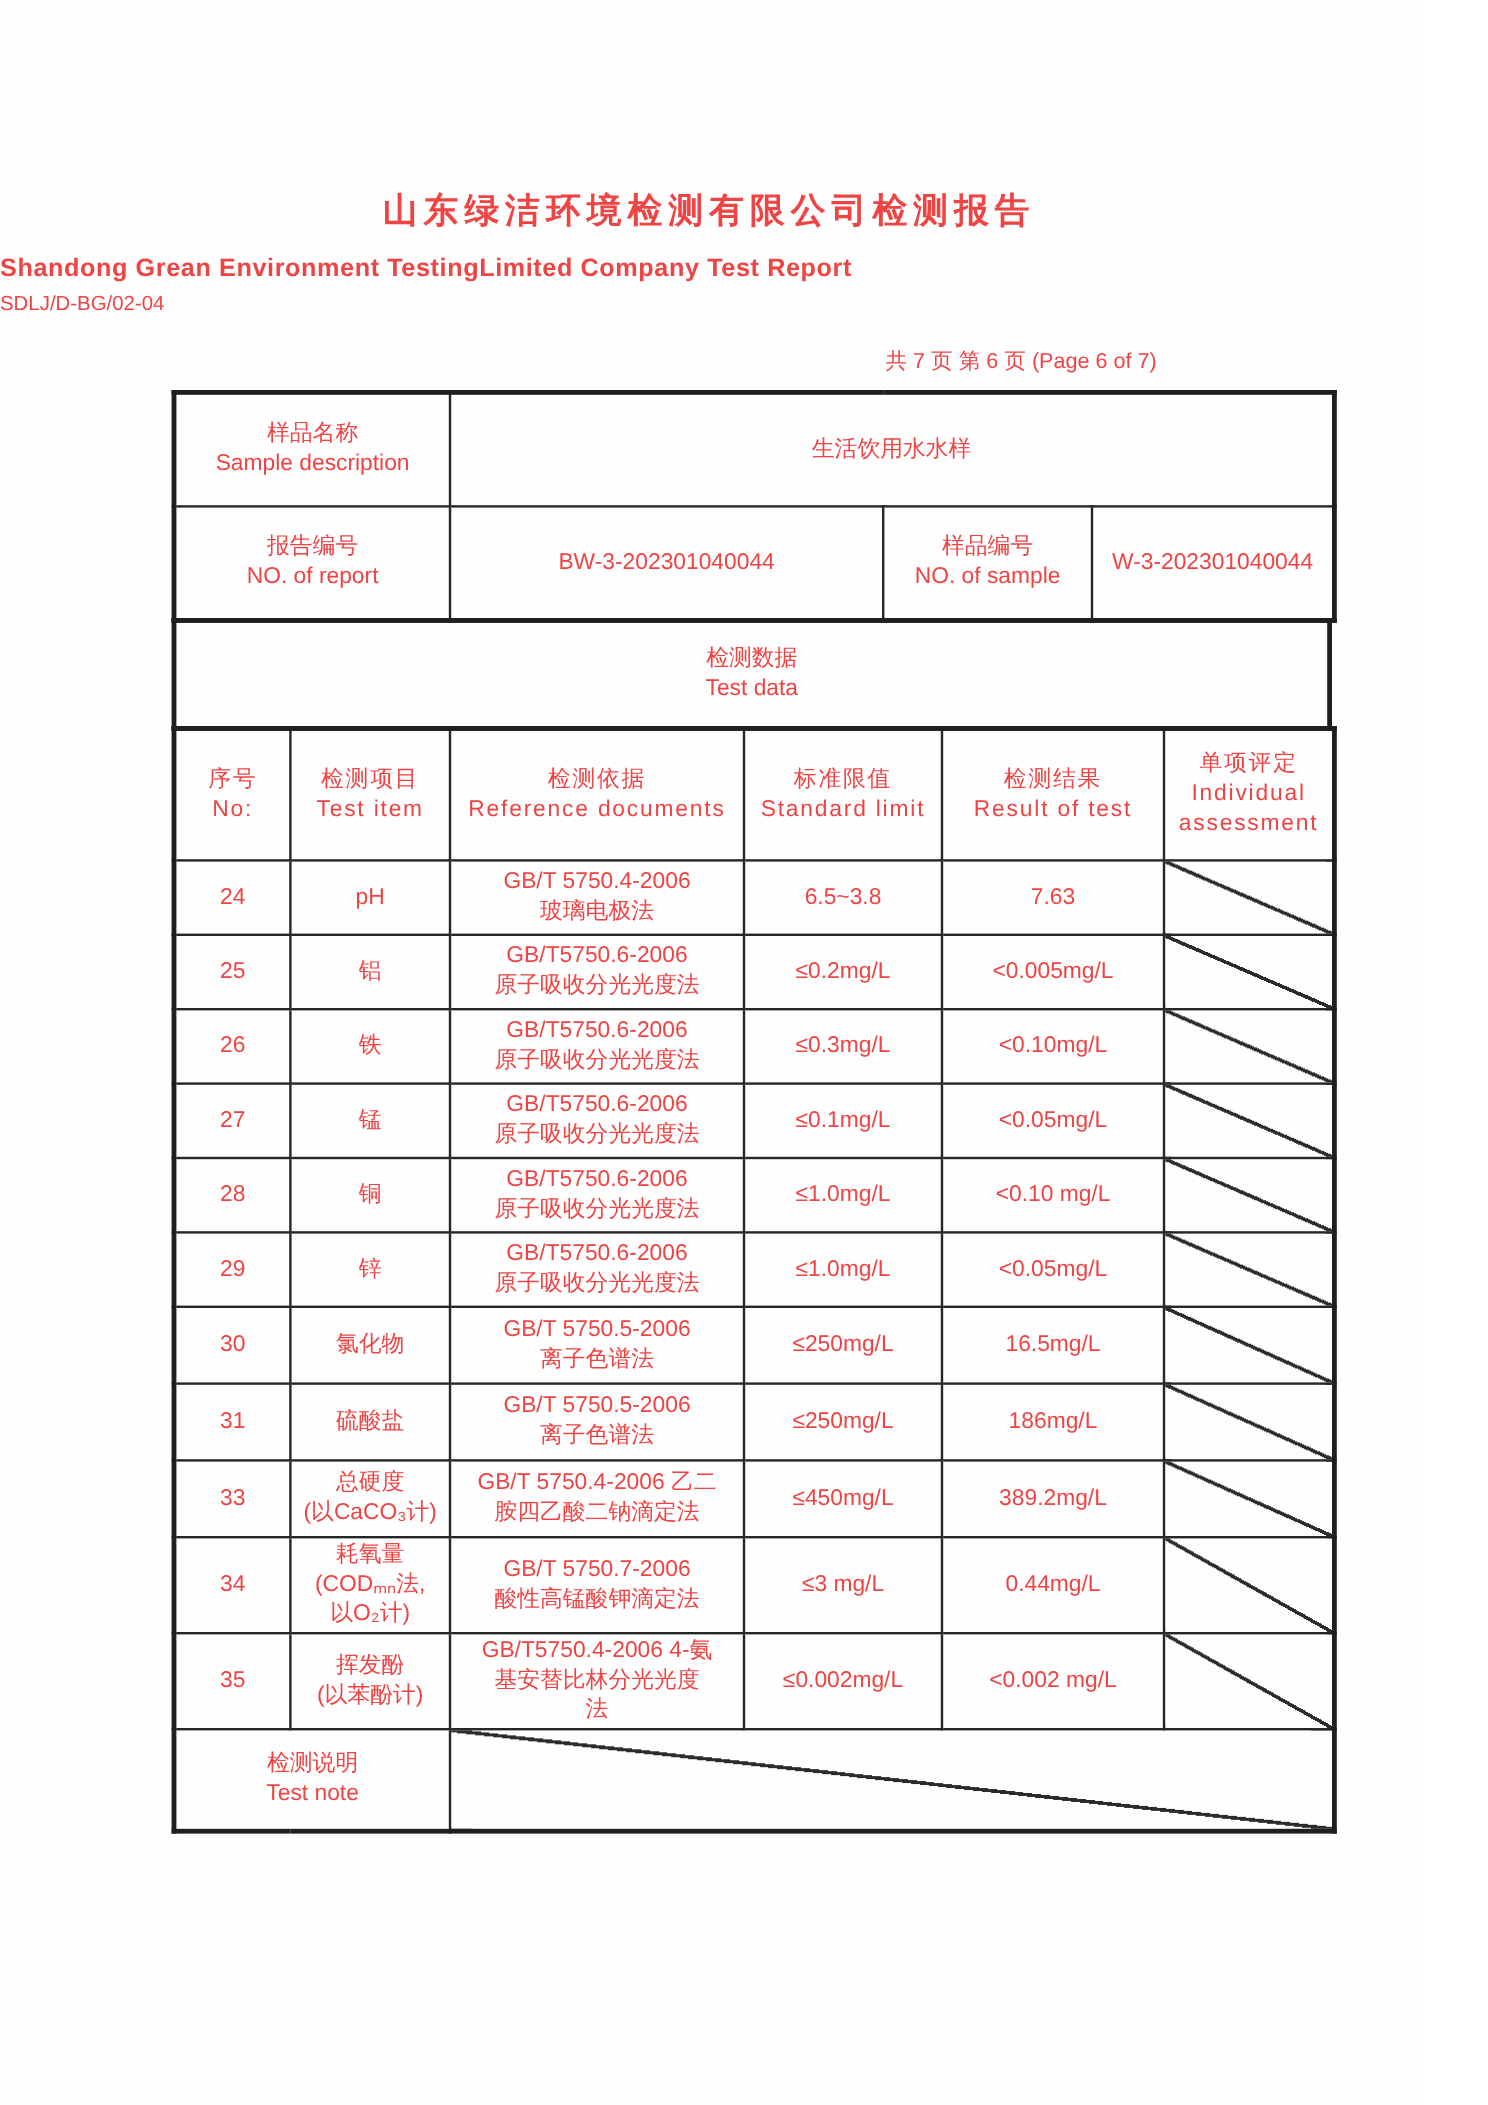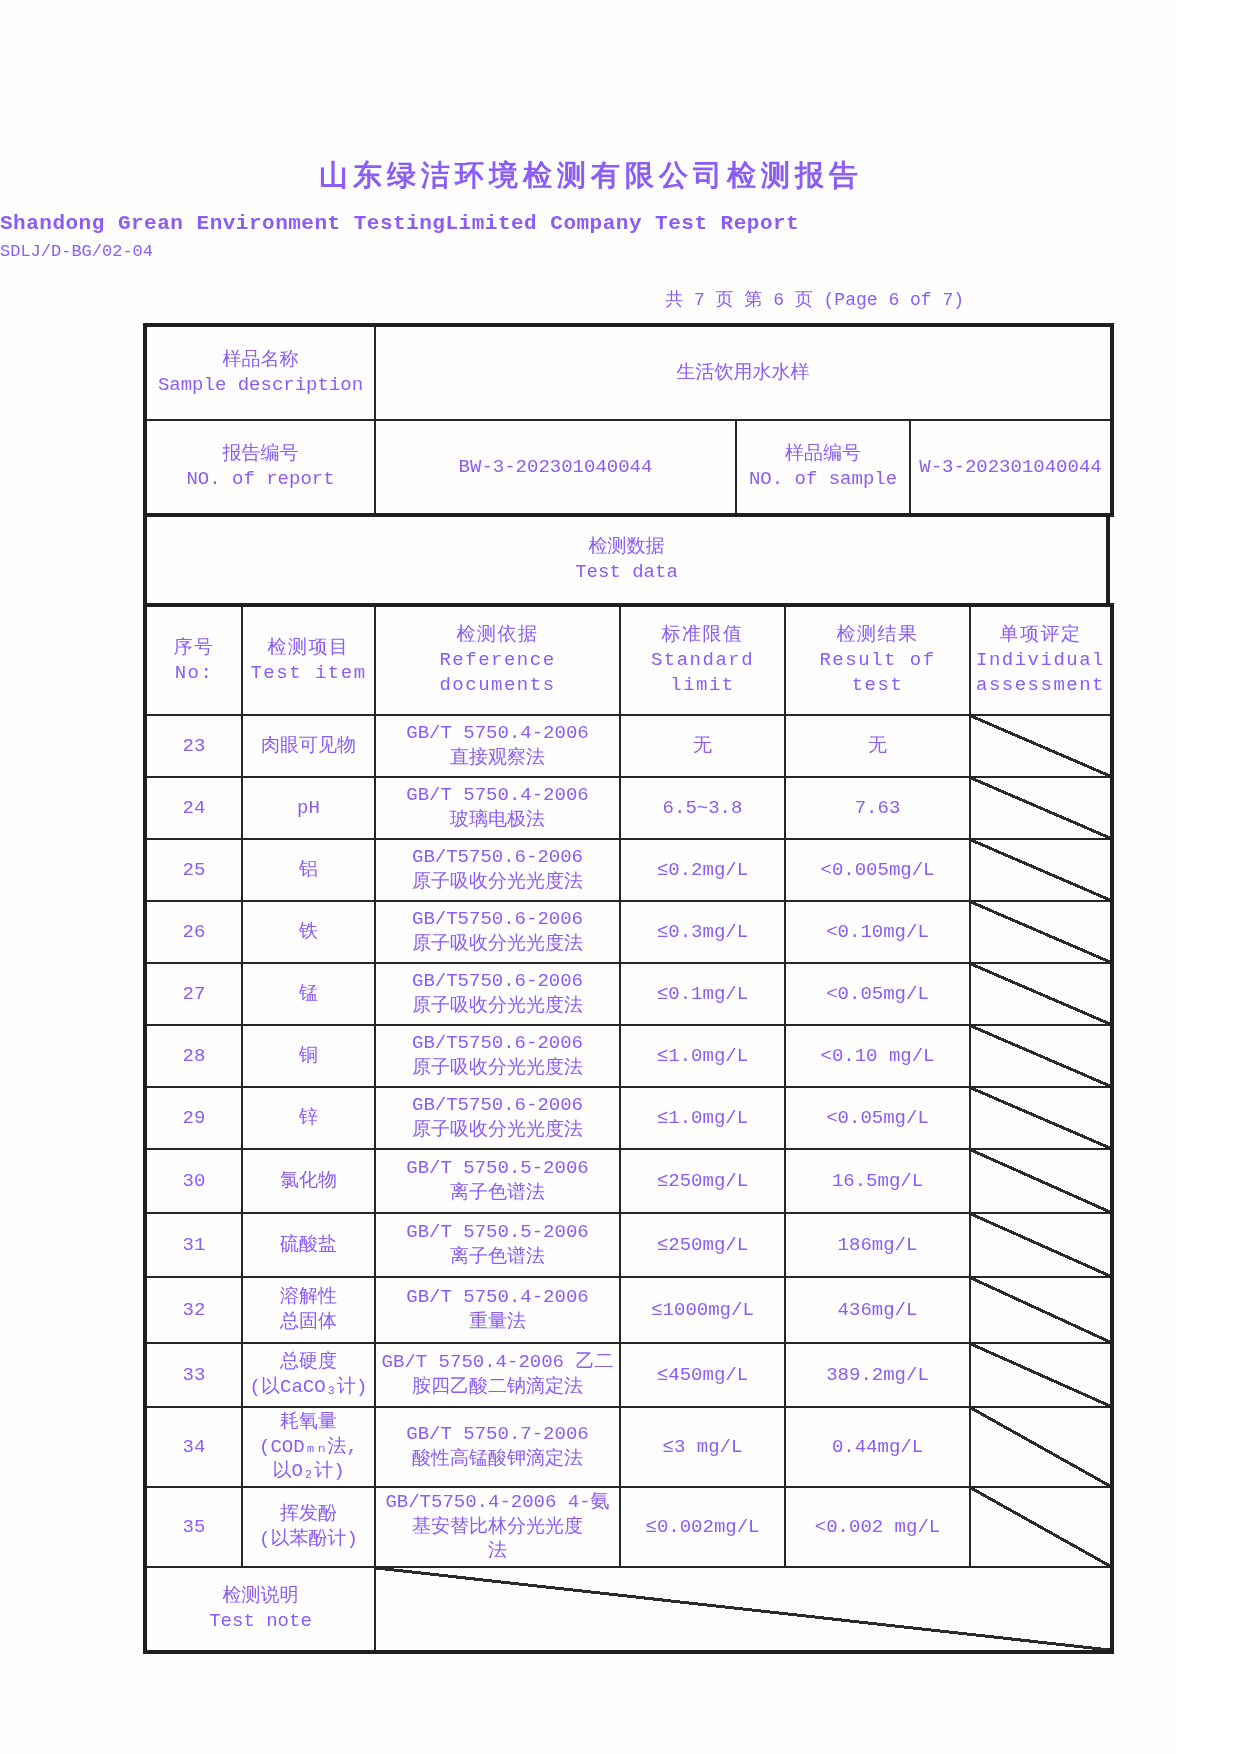--- a/index.html
+++ b/index.html
@@ -1,22 +1,22 @@
 <!DOCTYPE html>
 <html><head>
 <meta charset="utf-8">
 <style>
   html, body { margin: 0; padding: 0; background: #ffffff; }
   .page {
     position: relative;
     width: 1182px;
     height: 1754px;
     background: #fefefe;
-    font-family: Liberation Mono, monospace;
-    color: #8b5cf6;
+    font-family: Liberation Sans, sans-serif;
+    color: #ef4444;
     overflow: hidden;
   }
   .doc-header { padding-top: 156px; }
   .title-cn {
     margin: 0;
     text-align: center;
     font-size: 29px;
     font-weight: 700;
     letter-spacing: 5px;
   }
@@ -141,29 +141,20 @@
 Reference documents</td>
         <td>标准限值
 Standard limit</td>
         <td>检测结果
 Result of test</td>
         <td>单项评定
 Individual
 assessment</td>
       </tr>
 
-      <tr class="dr r23">
-        <td>23</td>
-        <td>肉眼可见物</td>
-        <td>GB/T 5750.4-2006
-直接观察法</td>
-        <td>无</td>
-        <td>无</td>
-        <td class="slash"></td>
-      </tr>
       <tr class="dr r24">
         <td>24</td>
         <td>pH</td>
         <td>GB/T 5750.4-2006
 玻璃电极法</td>
         <td>6.5~3.8</td>
         <td>7.63</td>
         <td class="slash"></td>
       </tr>
       <tr class="dr r25">
@@ -220,30 +211,20 @@
         <td>16.5mg/L</td>
         <td class="slash"></td>
       </tr>
       <tr class="dr r31">
         <td>31</td>
         <td>硫酸盐</td>
         <td>GB/T 5750.5-2006
 离子色谱法</td>
         <td>≤250mg/L</td>
         <td>186mg/L</td>
-        <td class="slash"></td>
-      </tr>
-      <tr class="dr r32">
-        <td>32</td>
-        <td>溶解性
-总固体</td>
-        <td>GB/T 5750.4-2006
-重量法</td>
-        <td>≤1000mg/L</td>
-        <td>436mg/L</td>
         <td class="slash"></td>
       </tr>
       <tr class="dr r33">
         <td>33</td>
         <td>总硬度
 (以CaCO₃计)</td>
         <td>GB/T 5750.4-2006 乙二
 胺四乙酸二钠滴定法</td>
         <td>≤450mg/L</td>
         <td>389.2mg/L</td>

